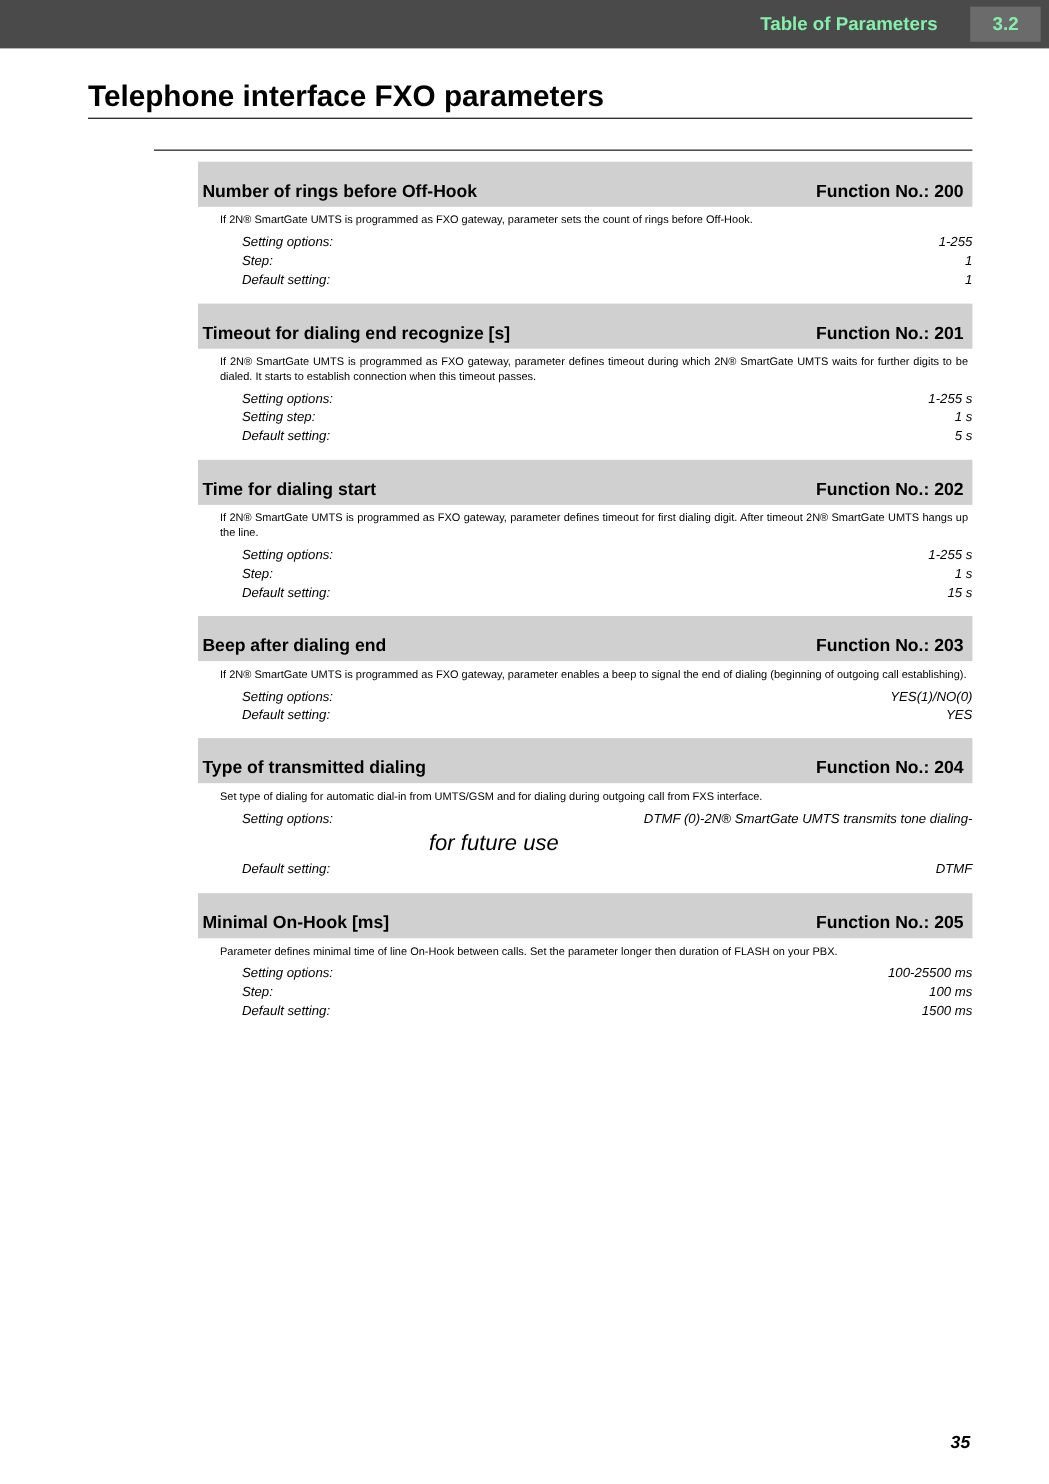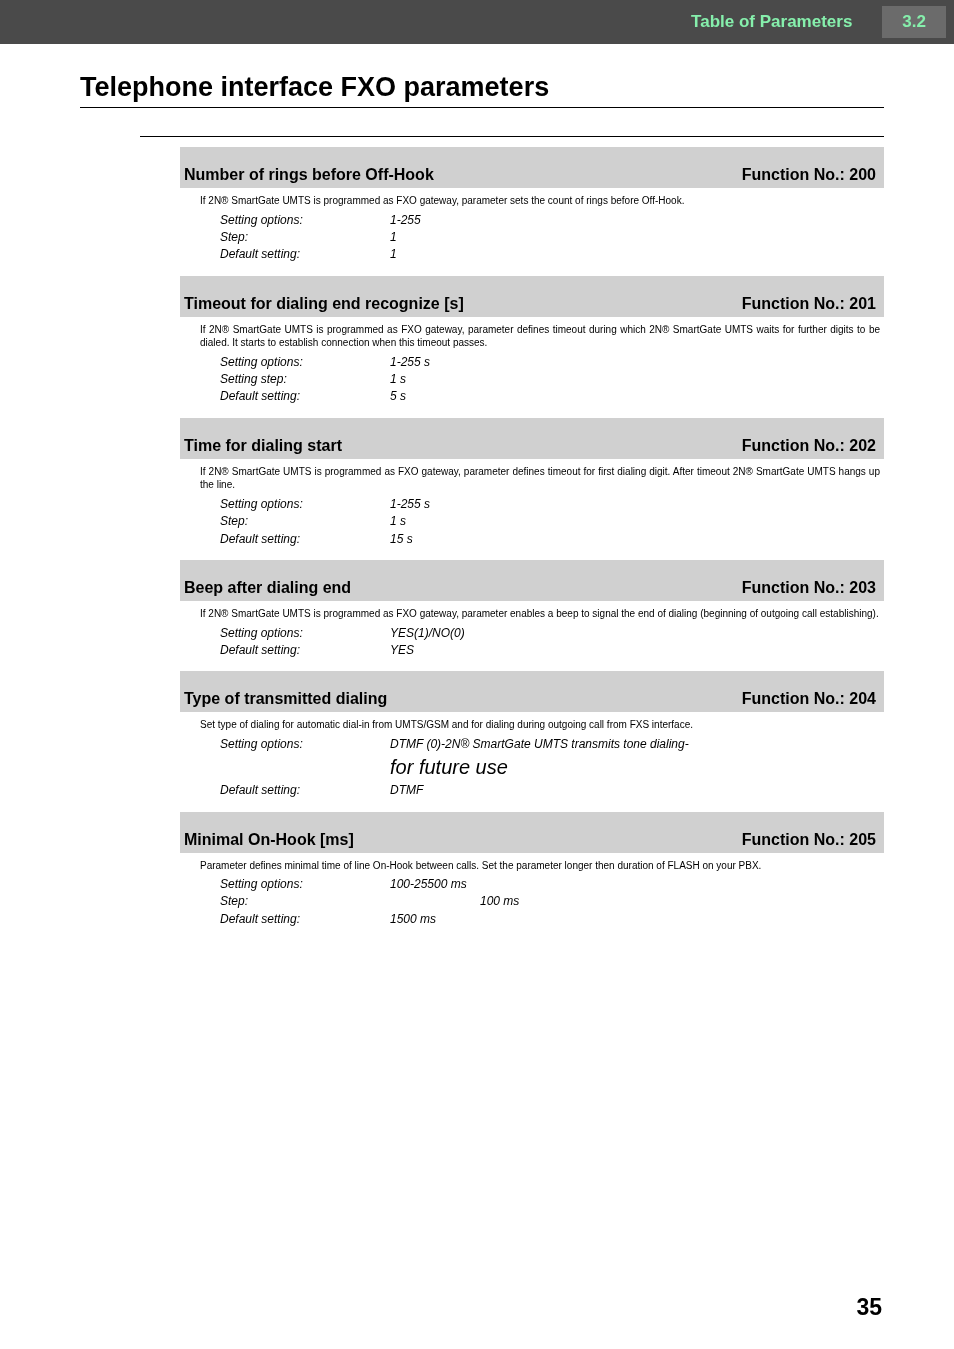--- a/index.html
+++ b/index.html
@@ -74,34 +74,35 @@
     line-height: 1.35;
   }
   .kv-row {
     display: flex;
     font-style: italic;
     font-size: 12px;
     padding-left: 40px;
     line-height: 1.45;
   }
   .kv-label { width: 170px; flex-shrink: 0; }
-  .kv-value { flex: 1; }
+  .kv-value { flex: 1; text-align: right; }
   .kv-value-extra {
     padding-left: 210px;
     font-style: italic;
     font-size: 20px;
     line-height: 1.45;
   }
   .step-indent .kv-value { padding-left: 90px; }
   .page-num {
     position: absolute;
     bottom: 28px;
     right: 72px;
     font-weight: bold;
-    font-size: 23px;
+    font-size: 16px;
+    font-style: italic;
   }
 </style>
 </head>
 <body>
 
 <div class="header-bar">
   <span class="header-title">Table of Parameters</span>
   <span class="header-num">3.2</span>
 </div>
 

